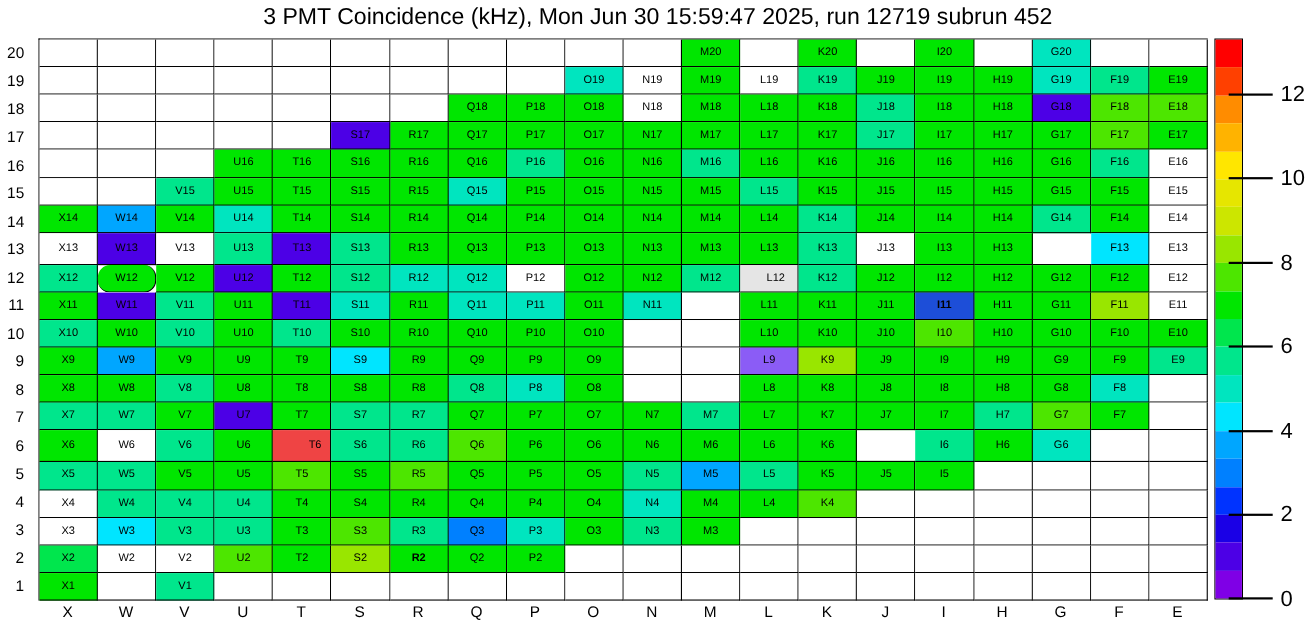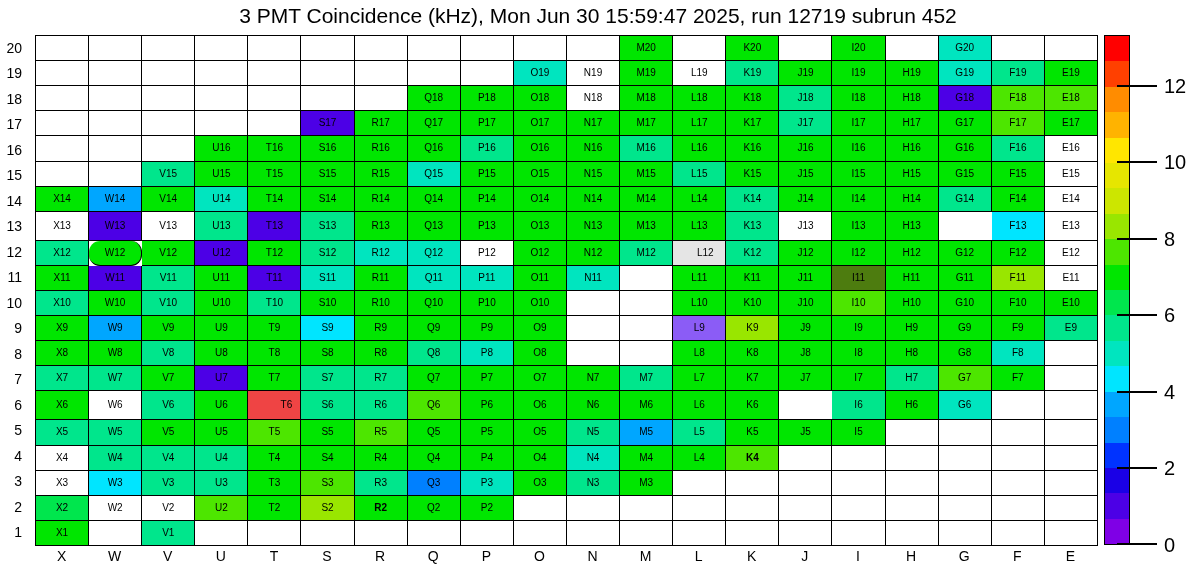--- a/index.html
+++ b/index.html
@@ -258,21 +258,21 @@
       <div class="cell" style="background: rgb(0, 229, 191);">S11</div>
       <div class="cell" style="background: rgb(0, 230, 0);">R11</div>
       <div class="cell" style="background: rgb(0, 229, 191);">Q11</div>
       <div class="cell" style="background: rgb(0, 229, 191);">P11</div>
       <div class="cell" style="background: rgb(0, 230, 0);">O11</div>
       <div class="cell" style="background: rgb(0, 229, 191);">N11</div>
       <div class="cell"></div>
       <div class="cell" style="background: rgb(0, 230, 0);">L11</div>
       <div class="cell" style="background: rgb(0, 230, 0);">K11</div>
       <div class="cell" style="background: rgb(0, 230, 0);">J11</div>
-      <div class="cell" style="background: #4d7c0f;">I11</div>
+      <div class="cell" style="background: #1d4ed8; font-weight: bold;">I11</div>
       <div class="cell" style="background: rgb(0, 230, 0);">H11</div>
       <div class="cell" style="background: rgb(0, 230, 0);">G11</div>
       <div class="cell" style="background: rgb(153, 230, 0);">F11</div>
       <div class="cell">E11</div>
       <div class="cell" style="background: rgb(0, 230, 140);">X10</div>
       <div class="cell" style="background: rgb(0, 230, 0);">W10</div>
       <div class="cell" style="background: rgb(0, 230, 140);">V10</div>
       <div class="cell" style="background: rgb(0, 230, 0);">U10</div>
       <div class="cell" style="background: rgb(0, 230, 140);">T10</div>
       <div class="cell" style="background: rgb(0, 230, 0);">S10</div>
@@ -396,21 +396,21 @@
       <div class="cell" style="background: rgb(0, 230, 140);">U4</div>
       <div class="cell" style="background: rgb(0, 230, 0);">T4</div>
       <div class="cell" style="background: rgb(0, 230, 0);">S4</div>
       <div class="cell" style="background: rgb(0, 230, 0);">R4</div>
       <div class="cell" style="background: rgb(0, 230, 0);">Q4</div>
       <div class="cell" style="background: rgb(0, 230, 0);">P4</div>
       <div class="cell" style="background: rgb(0, 230, 0);">O4</div>
       <div class="cell" style="background: rgb(0, 229, 191);">N4</div>
       <div class="cell" style="background: rgb(0, 230, 0);">M4</div>
       <div class="cell" style="background: rgb(0, 230, 0);">L4</div>
-      <div class="cell" style="background: rgb(77, 230, 0); font-weight: bold;">K4</div>
+      <div class="cell" style="background: rgb(77, 230, 0);">K4</div>
       <div class="cell"></div>
       <div class="cell"></div>
       <div class="cell"></div>
       <div class="cell"></div>
       <div class="cell"></div>
       <div class="cell"></div>
       <div class="cell">X3</div>
       <div class="cell" style="background: rgb(0, 229, 255);">W3</div>
       <div class="cell" style="background: rgb(0, 230, 140);">V3</div>
       <div class="cell" style="background: rgb(0, 230, 140);">U3</div>

